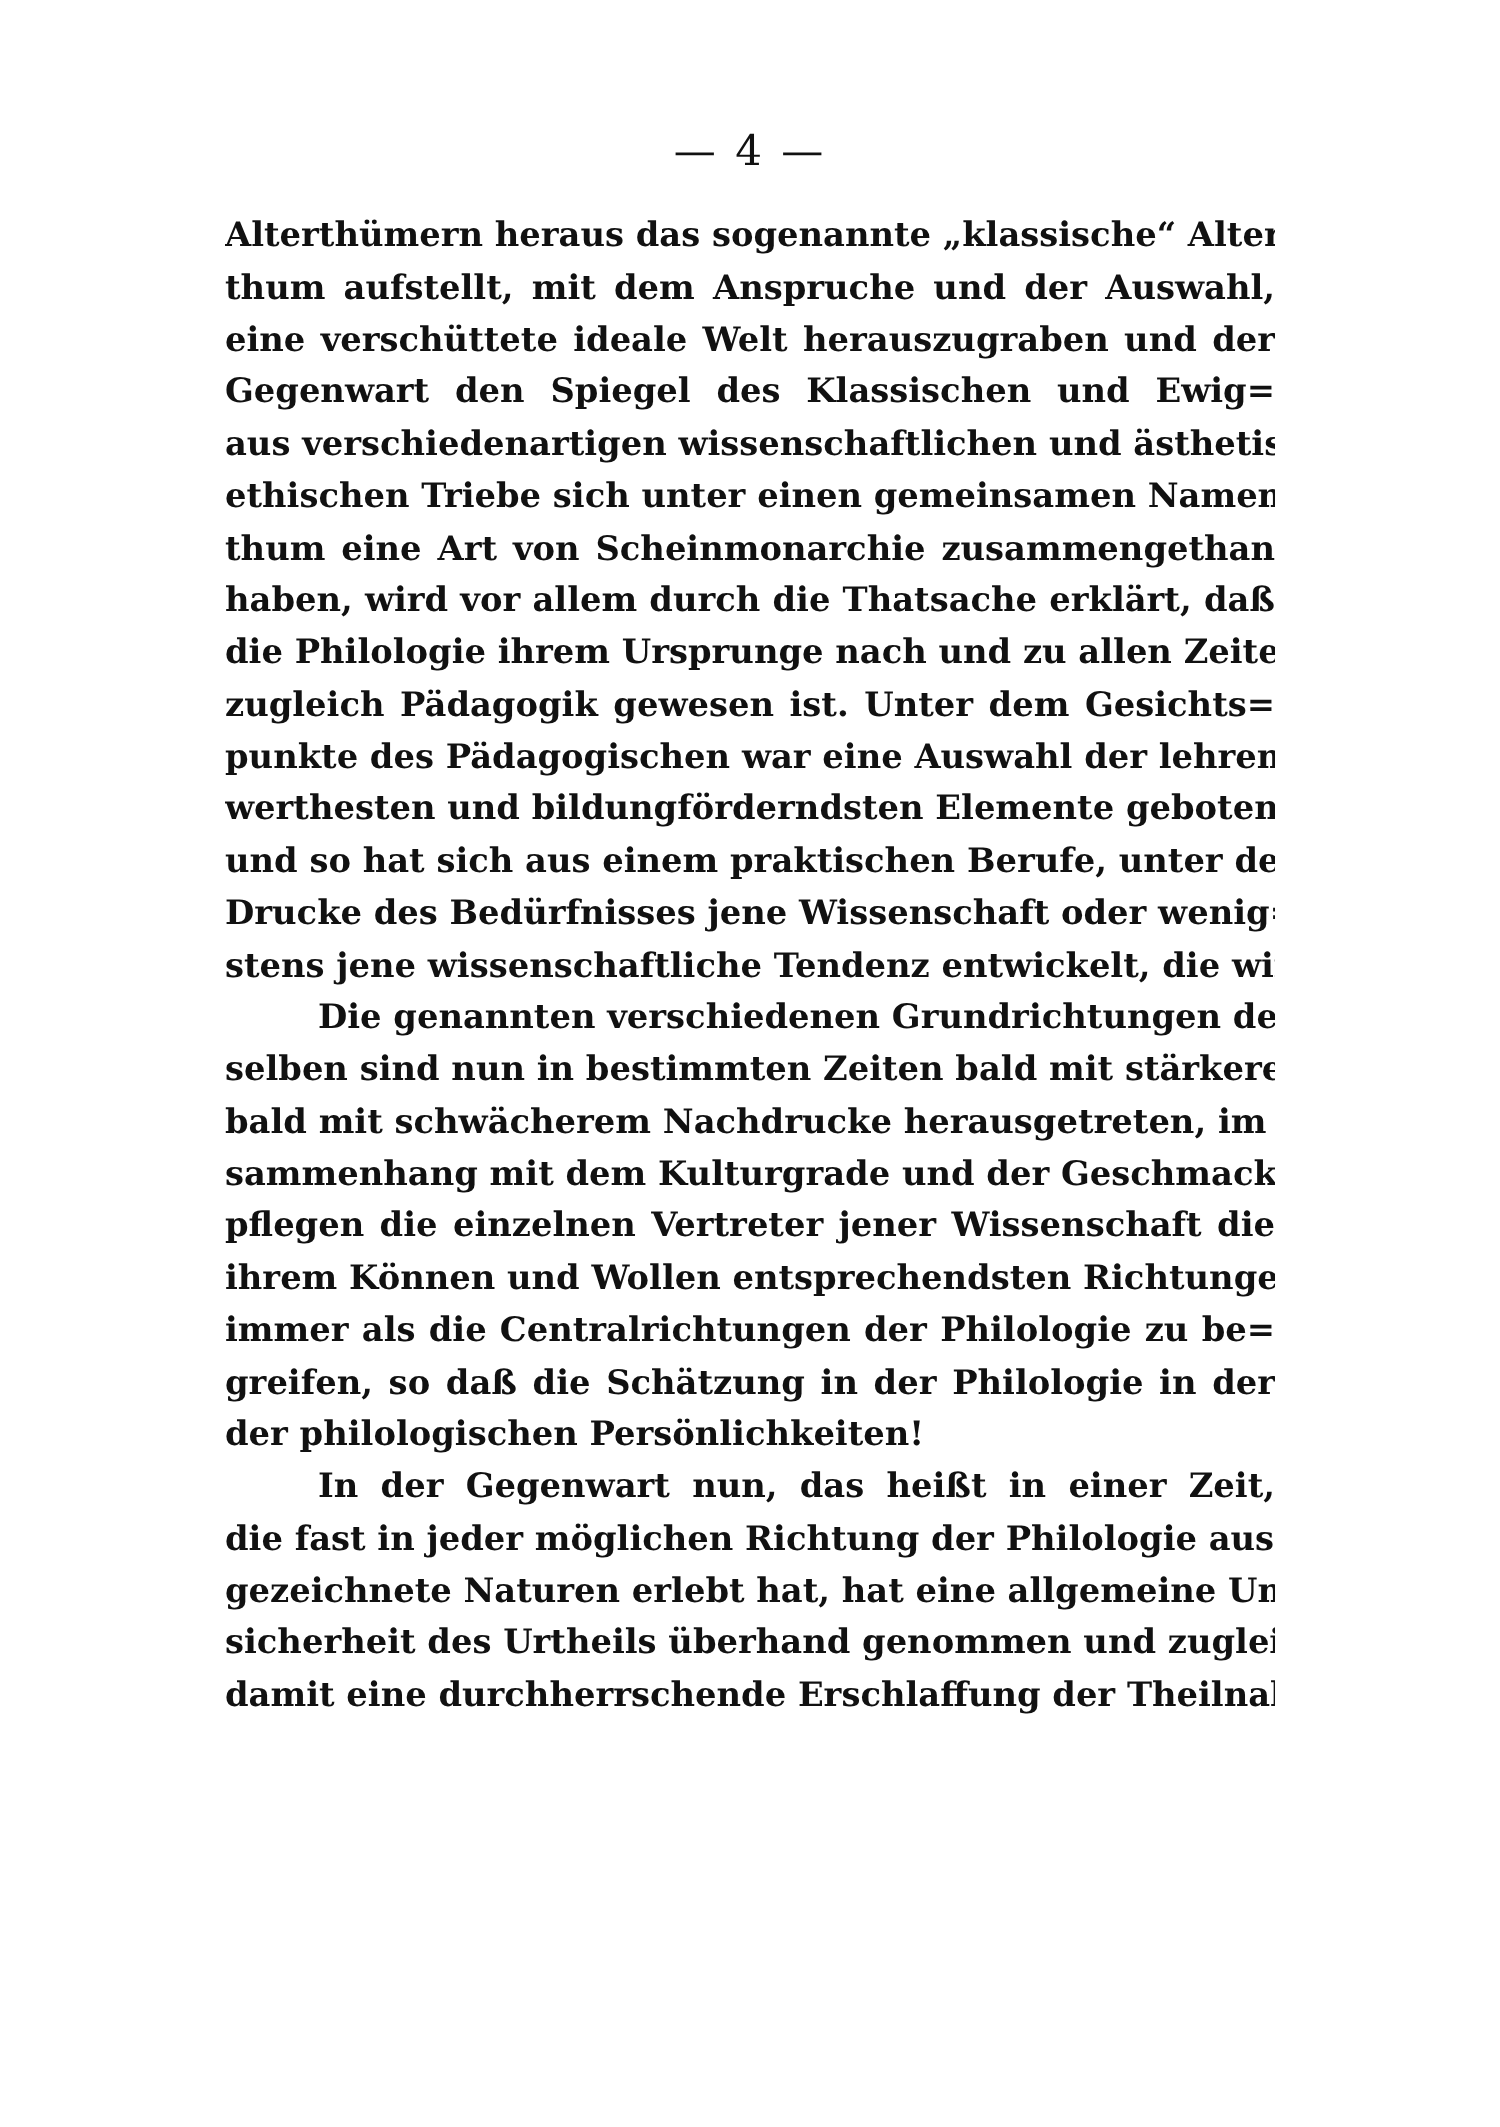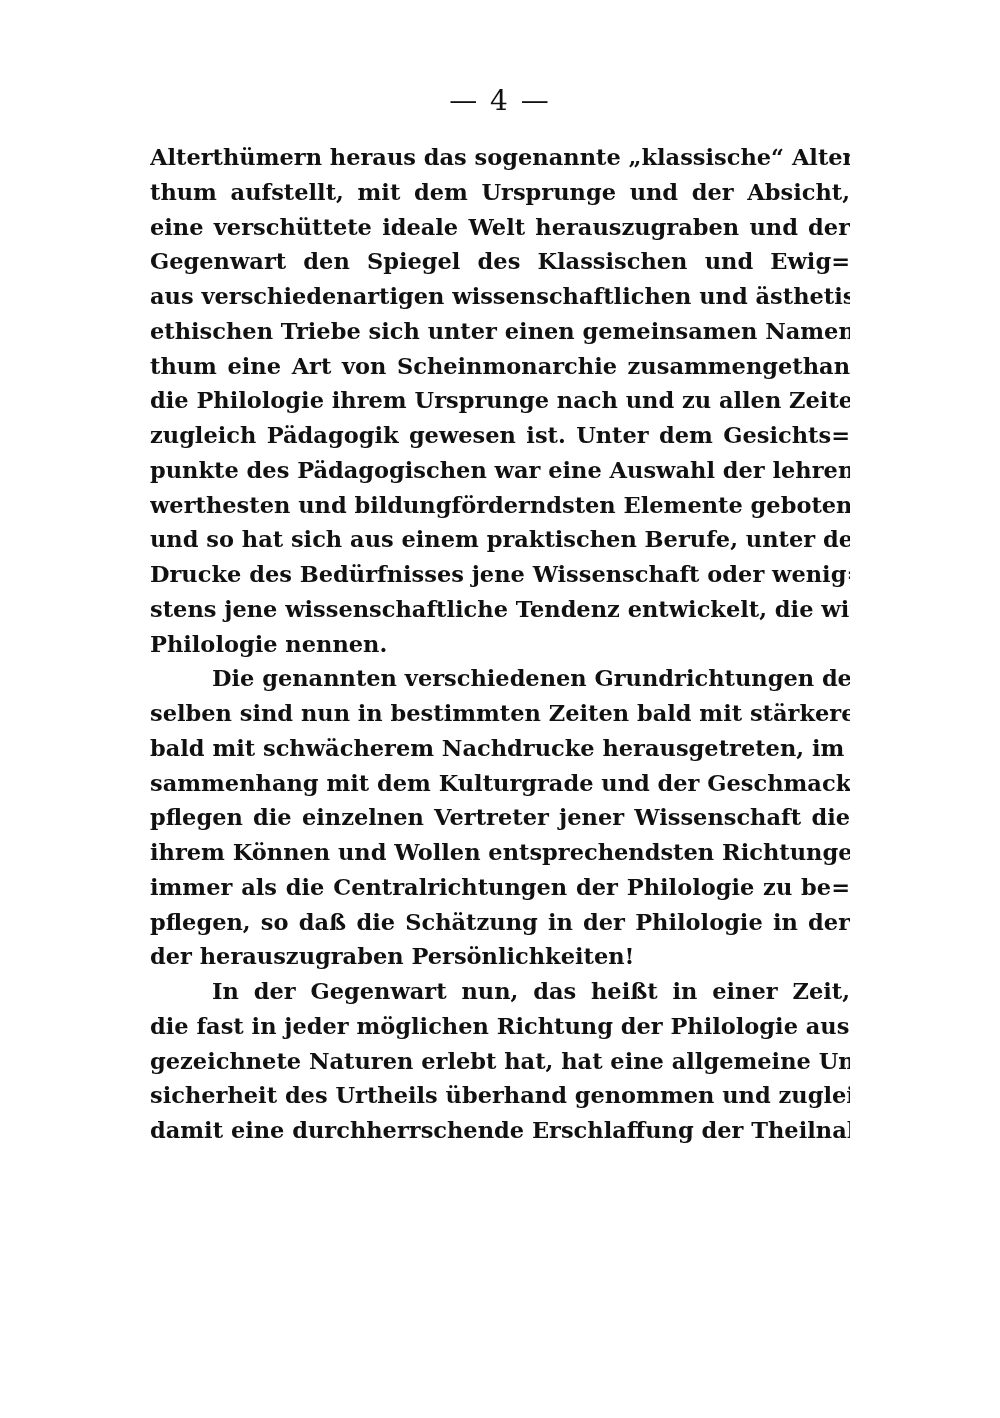--- a/index.html
+++ b/index.html
@@ -19,41 +19,41 @@
   }
   .line.last { text-align-last: left; }
   .line.indent { padding-left: 62px; }
 </style>
 </head>
 <body>
 
 <div class="page-number">— 4 —</div>
 <div class="text-block" id="text-block">
     <div class="line">Alterthümern heraus das sogenannte „klassische“ Alter=</div>
-    <div class="line">thum aufstellt, mit dem Ursprunge und der Absicht,</div>
+    <div class="line">thum aufstellt, mit dem Anspruche und der Auswahl,</div>
     <div class="line">eine verschüttete ideale Welt herauszugraben und der</div>
     <div class="line">Gegenwart den Spiegel des Klassischen und Ewig=</div>
     <div class="line">aus verschiedenartigen wissenschaftlichen und ästhetisch=</div>
     <div class="line">ethischen Triebe sich unter einen gemeinsamen Namen,</div>
     <div class="line">thum eine Art von Scheinmonarchie zusammengethan</div>
+    <div class="line">haben, wird vor allem durch die Thatsache erklärt, daß</div>
     <div class="line">die Philologie ihrem Ursprunge nach und zu allen Zeiten</div>
     <div class="line">zugleich Pädagogik gewesen ist. Unter dem Gesichts=</div>
     <div class="line">punkte des Pädagogischen war eine Auswahl der lehrens=</div>
     <div class="line">werthesten und bildungfördernd­sten Elemente geboten,</div>
     <div class="line">und so hat sich aus einem praktischen Berufe, unter dem</div>
     <div class="line">Drucke des Bedürfnisses jene Wissenschaft oder wenig=</div>
     <div class="line">stens jene wissenschaftliche Tendenz entwickelt, die wir</div>
-    <div class="line last">Philologie nennen.</div>
     <div class="line indent">Die genannten verschiedenen Grundrichtungen der=</div>
     <div class="line">selben sind nun in bestimmten Zeiten bald mit stärkerem</div>
     <div class="line">bald mit schwächerem Nachdrucke herausgetreten, im Zu=</div>
     <div class="line">sammenhang mit dem Kulturgrade und der Geschmacks=</div>
     <div class="line">pflegen die einzelnen Vertreter jener Wissenschaft die</div>
     <div class="line">ihrem Können und Wollen entsprechendsten Richtungen</div>
     <div class="line">immer als die Centralrichtungen der Philologie zu be=</div>
-    <div class="line">pflegen, so daß die Schätzung in der Philologie in der</div>
-    <div class="line last">der herauszugraben Persönlichkeiten!</div>
+    <div class="line">greifen, so daß die Schätzung in der Philologie in der</div>
+    <div class="line last">der philologischen Persönlichkeiten!</div>
     <div class="line indent">In der Gegenwart nun, das heißt in einer Zeit,</div>
     <div class="line">die fast in jeder möglichen Richtung der Philologie aus=</div>
     <div class="line">gezeichnete Naturen erlebt hat, hat eine allgemeine Un=</div>
     <div class="line">sicherheit des Urtheils überhand genommen und zugleich</div>
     <div class="line">damit eine durchherrschende Erschlaffung der Theilnahme</div>
   </div>
 
 </body></html>

